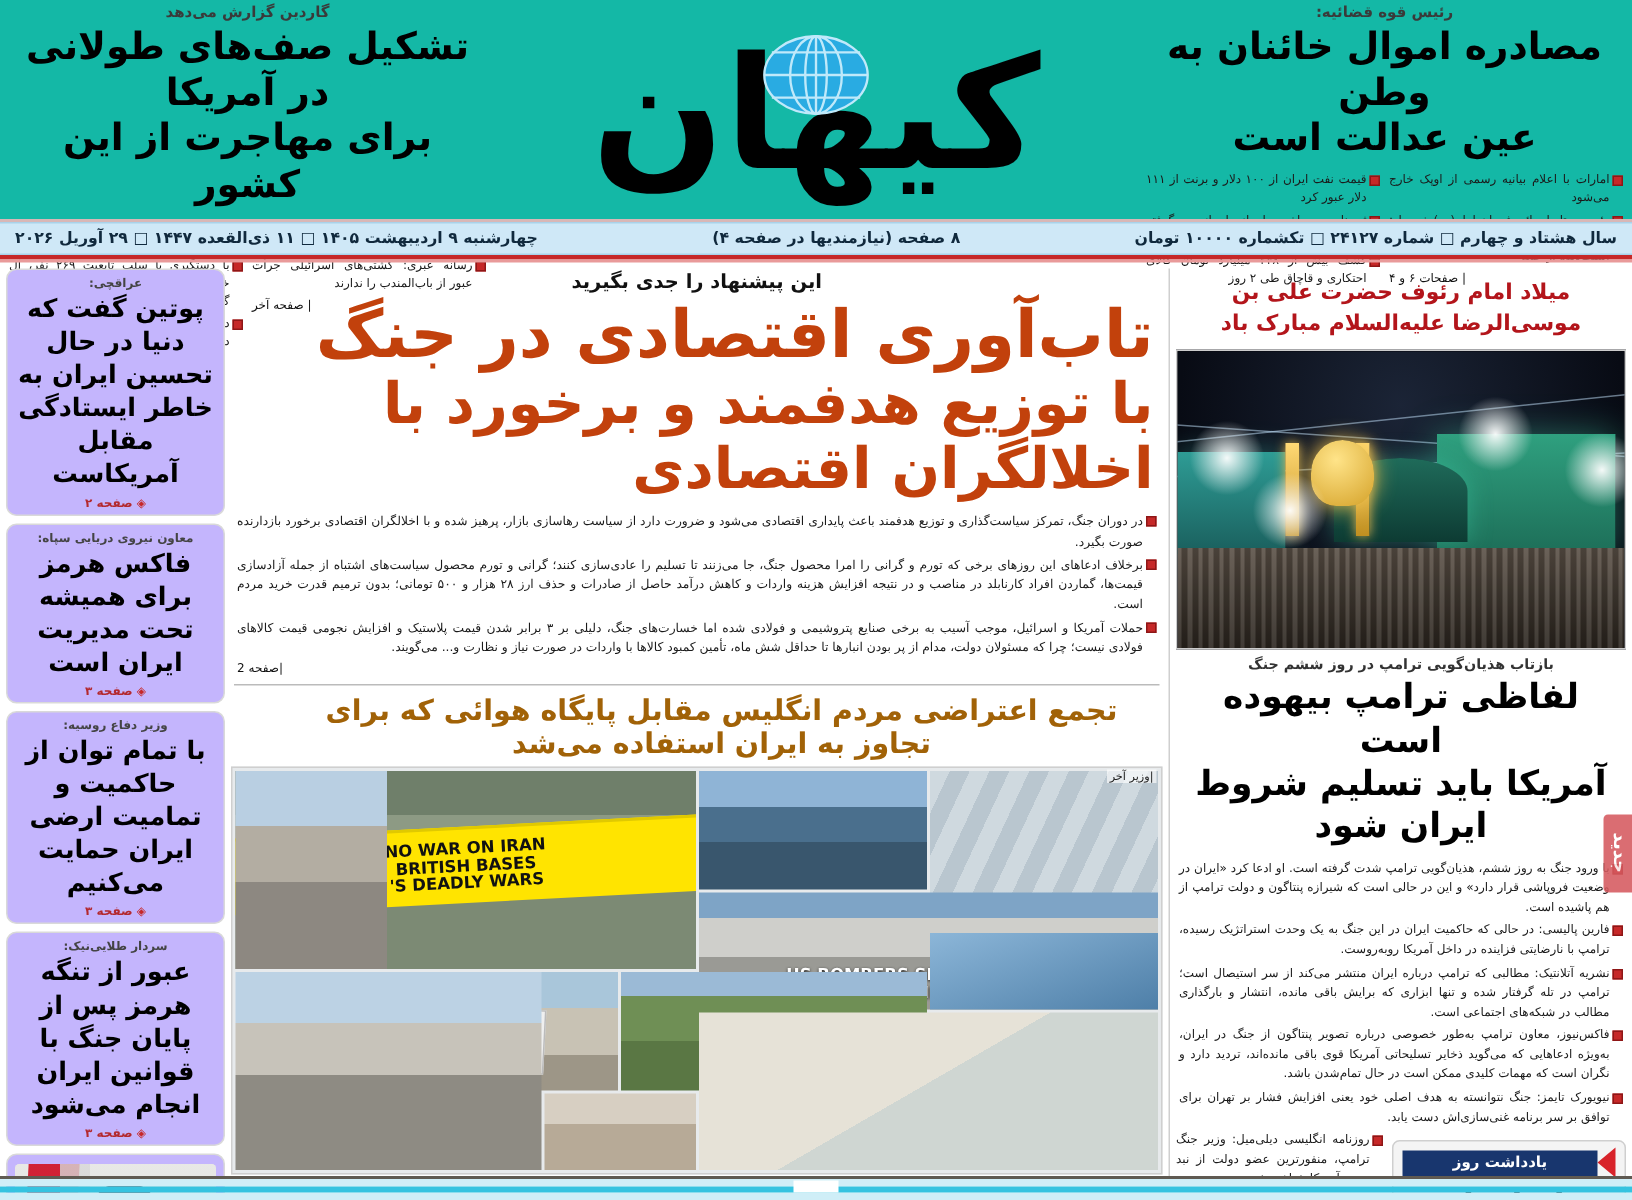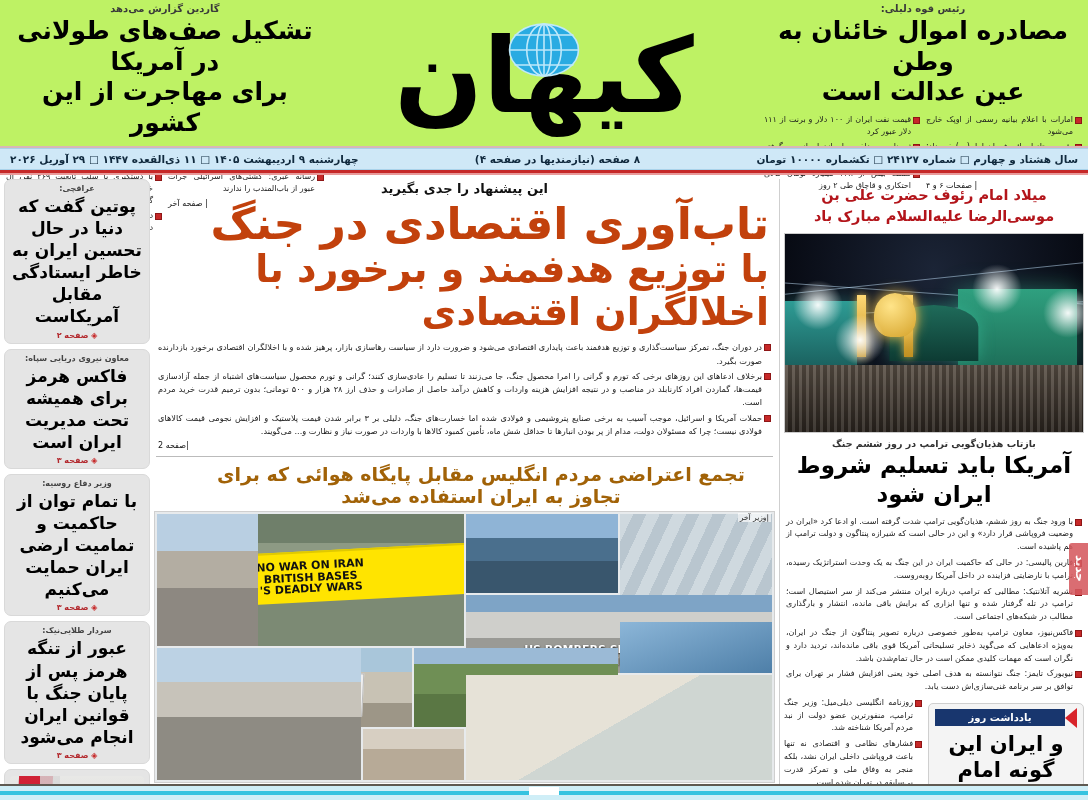--- a/index.html
+++ b/index.html
@@ -7,21 +7,21 @@
   body {
     width:1088px; height:800px; overflow:hidden;
     background:#ffffff;
     font-family:"DejaVu Sans","Liberation Sans",sans-serif;
     direction:rtl;
     color:#111;
   }
   .page { position:relative; width:1088px; height:800px; background:#fff; }
 
   
-  .masthead { position:relative; height:146px; width:100%; background:#bef264; }
+  .masthead { position:relative; height:146px; width:100%; background:#14b8a6; }
 
   .mh-col { position:absolute; top:0; }
   .mh-left  { left:0;  width:330px; }
   .mh-right { right:0; width:330px; }
 
   .kicker {
     text-align:center; font-size:10px; color:#3a3a3a;
     font-weight:bold; padding-top:3px; letter-spacing:0;
   }
   .mh-head {
@@ -79,21 +79,21 @@
   .body-grid {
     position:relative; display:flex; width:1088px;
     height:612px; padding:4px 4px 0 4px; gap:4px;
   }
   .col-right { width:146px; flex:none; }
   .col-center { flex:1; min-width:0; }
   .col-left { width:300px; flex:none; }
 
   
   .sb-box {
-    border:1px solid #d9d9d9; background:#e5e5e5;
+    border:1px solid #d9d9d9; background:#c4b5fd;
     border-radius:7px; margin-bottom:5px; padding:4px 5px 3px 5px;
     text-align:center;
   }
   .sb-kicker { font-size:8px; color:#444; font-weight:bold; margin-bottom:2px; }
   .sb-title {
     font-size:17px; font-weight:bold; line-height:1.3; color:#000;
     letter-spacing:-0.3px;
   }
   .sb-page {
     font-size:8px; color:#b3292e; font-weight:bold; margin-top:3px;
@@ -375,21 +375,21 @@
             <path d="M9 18 H91"></path>
             <path d="M9 60 H91"></path>
             <line x1="50" y1="3" x2="50" y2="75"></line>
           </g>
         </svg>
         <div class="logo-word">کیهان</div>
       </div>
     </div>
 
     <div class="mh-col mh-right">
-      <div class="kicker">رئیس قوه دلیلی:</div>
+      <div class="kicker">رئیس قوه قضائیه:</div>
       <div class="mh-head">
         <div>مصادره اموال خائنان به وطن</div>
         <div>عین عدالت است</div>
       </div>
       <div class="mh-bullets">
         <div class="mh-bcol">
           <div class="mh-b">امارات با اعلام بیانیه رسمی از اوپک خارج می‌شود</div>
           <div class="mh-b">رئیس ستاد اجرائی فرمان امام(ره) خبر داد: تأمین لوازم خانگی و اعطای وام به افراد آسیب‌دیده از جنگ</div>
           <div class="mh-ref">| صفحات ۶ و ۴</div>
         </div>
@@ -431,20 +431,21 @@
         <div class="sh-dome"></div>
         <div class="sh-flare" style="left:2%;  top:22%"></div>
         <div class="sh-flare" style="left:62%; top:14%"></div>
         <div class="sh-flare" style="left:86%; top:26%"></div>
         <div class="sh-flare" style="left:16%; top:40%"></div>
         <div class="sh-crowd"></div>
       </div>
 
       <div class="left-kicker">بازتاب هذیان‌گویی ترامپ در روز ششم جنگ</div>
       <div class="left-h2">
+        <div>لفاظی ترامپ بیهوده است</div>
         <div>آمریکا باید تسلیم شروط ایران شود</div>
       </div>
       <div class="left-body">
         <div class="lf-item">با ورود جنگ به روز ششم، هذیان‌گویی ترامپ شدت گرفته است. او ادعا کرد «ایران در وضعیت فروپاشی قرار دارد» و این در حالی است که شیرازه پنتاگون و دولت ترامپ از هم پاشیده است.</div>
         <div class="lf-item">فارین پالیسی: در حالی که حاکمیت ایران در این جنگ به یک وحدت استراتژیک رسیده، ترامپ با نارضایتی فزاینده در داخل آمریکا روبه‌روست.</div>
         <div class="lf-item">نشریه آتلانتیک: مطالبی که ترامپ درباره ایران منتشر می‌کند از سر استیصال است؛ ترامپ در تله گرفتار شده و تنها ابزاری که برایش باقی مانده، انتشار و بارگذاری مطالب در شبکه‌های اجتماعی است.</div>
         <div class="lf-item">فاکس‌نیوز، معاون ترامپ به‌طور خصوصی درباره تصویر پنتاگون از جنگ در ایران، به‌ویژه ادعاهایی که می‌گوید ذخایر تسلیحاتی آمریکا قوی باقی مانده‌اند، تردید دارد و نگران است که مهمات کلیدی ممکن است در حال تمام‌شدن باشد.</div>
         <div class="lf-item">نیویورک تایمز: جنگ نتوانسته به هدف اصلی خود یعنی افزایش فشار بر تهران برای توافق بر سر برنامه غنی‌سازی‌اش دست یابد.</div>
       </div>
 

